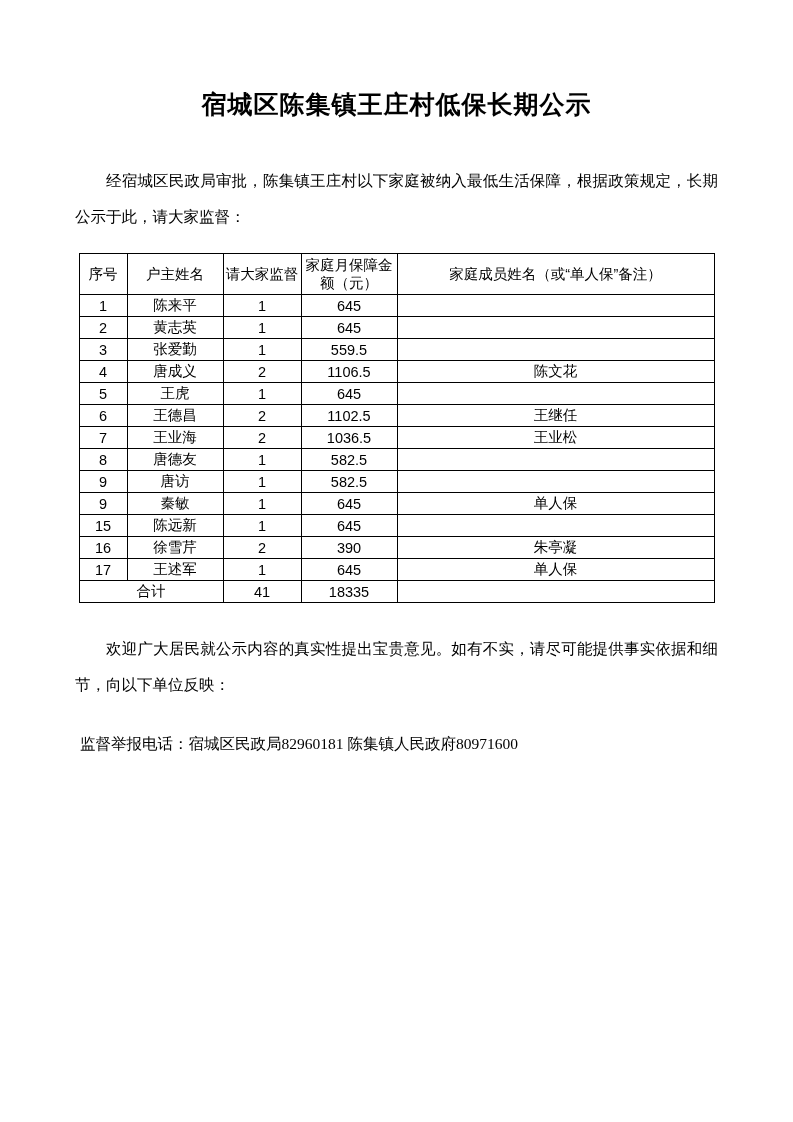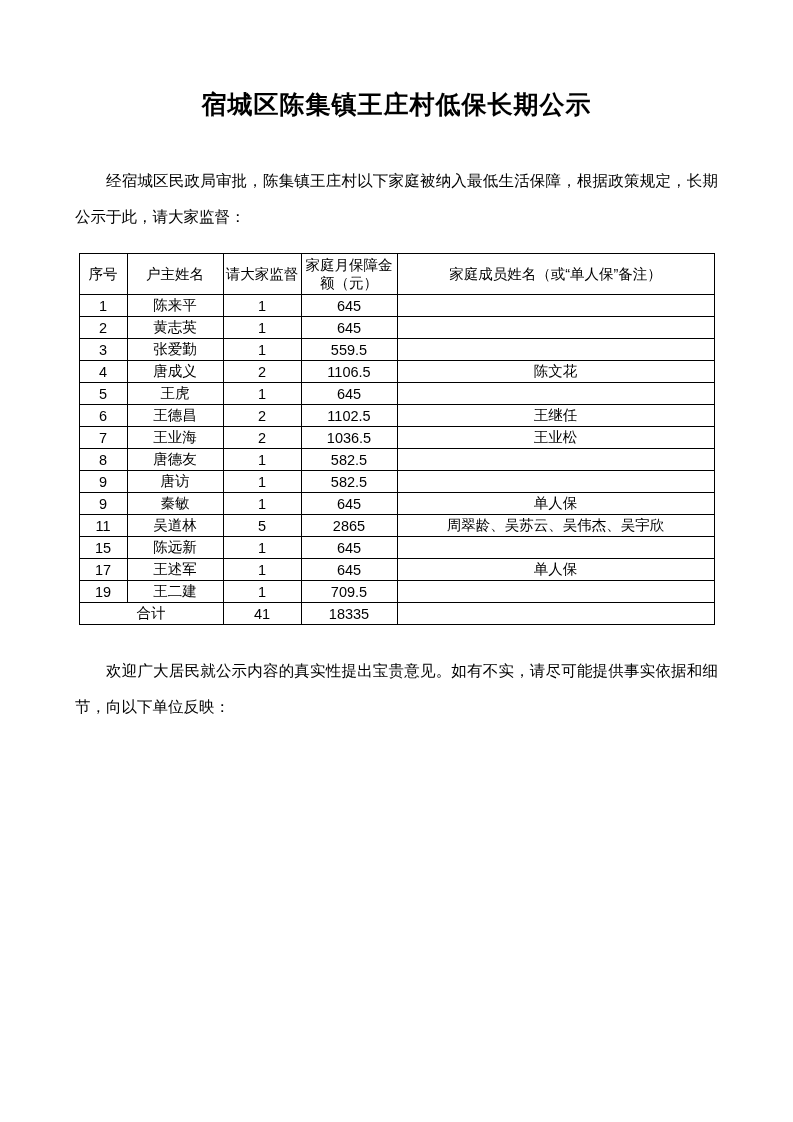--- a/index.html
+++ b/index.html
@@ -168,52 +168,46 @@
           <td></td>
         </tr>
         <tr>
           <td>9</td>
           <td>秦敏</td>
           <td>1</td>
           <td>645</td>
           <td>单人保</td>
         </tr>
         <tr>
-          <td>11</td>
-          <td>吴道林</td>
-          <td>5</td>
-          <td>2865</td>
-          <td>周翠龄、吴苏云、吴伟杰、吴宇欣</td>
-        </tr>
-        <tr>
           <td>15</td>
           <td>陈远新</td>
           <td>1</td>
           <td>645</td>
           <td></td>
         </tr>
         <tr>
+          <td>16</td>
+          <td>徐雪芹</td>
+          <td>2</td>
+          <td>390</td>
+          <td>朱亭凝</td>
+        </tr>
+        <tr>
           <td>17</td>
           <td>王述军</td>
           <td>1</td>
           <td>645</td>
           <td>单人保</td>
-        </tr>
-        <tr>
-          <td>19</td>
-          <td>王二建</td>
-          <td>1</td>
-          <td>709.5</td>
-          <td></td>
         </tr>
         <tr>
           <td colspan="2">合计</td>
           <td>41</td>
           <td>18335</td>
           <td></td>
         </tr>
       </tbody>
   </table>
 
   <div class="para notice-blk indent">欢迎广大居民就公示内容的真实性提出宝贵意见。如有不实，请尽可能提供事实依据和细节，向以下单位反映：</div>
 
+  <div class="contact">监督举报电话：宿城区民政局82960181  陈集镇人民政府80971600</div>
 
 </div>
 
 </body></html>

